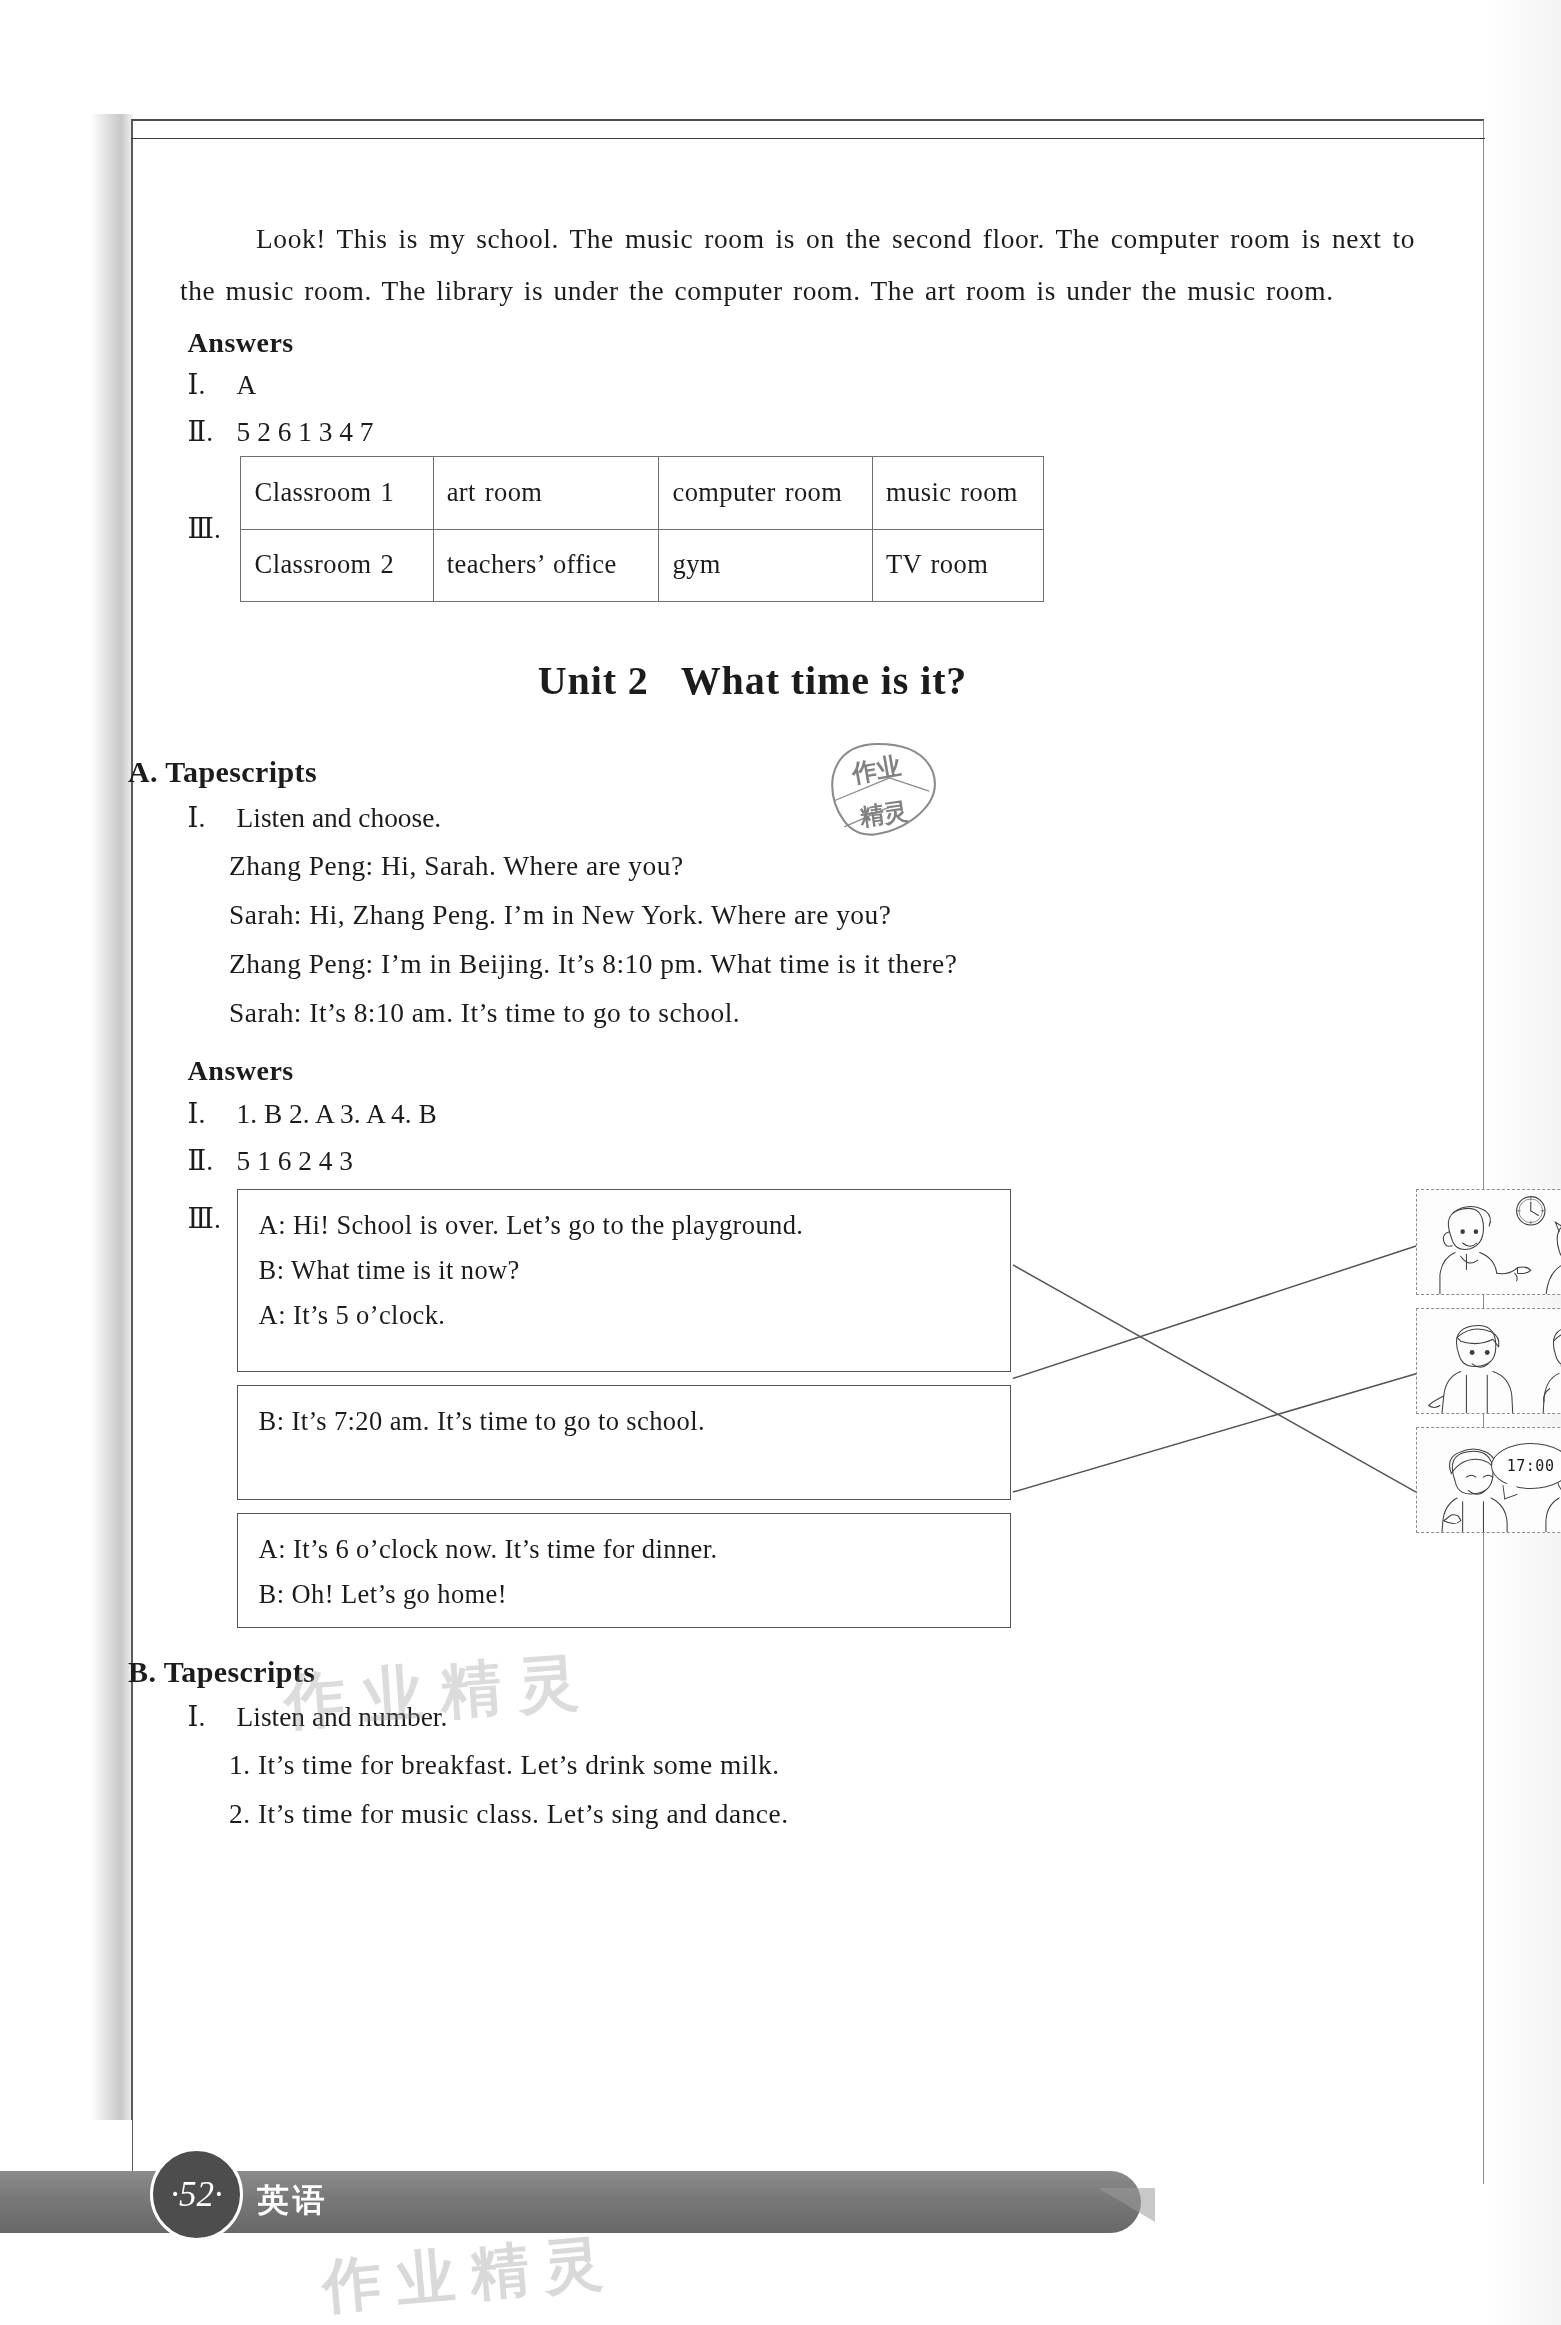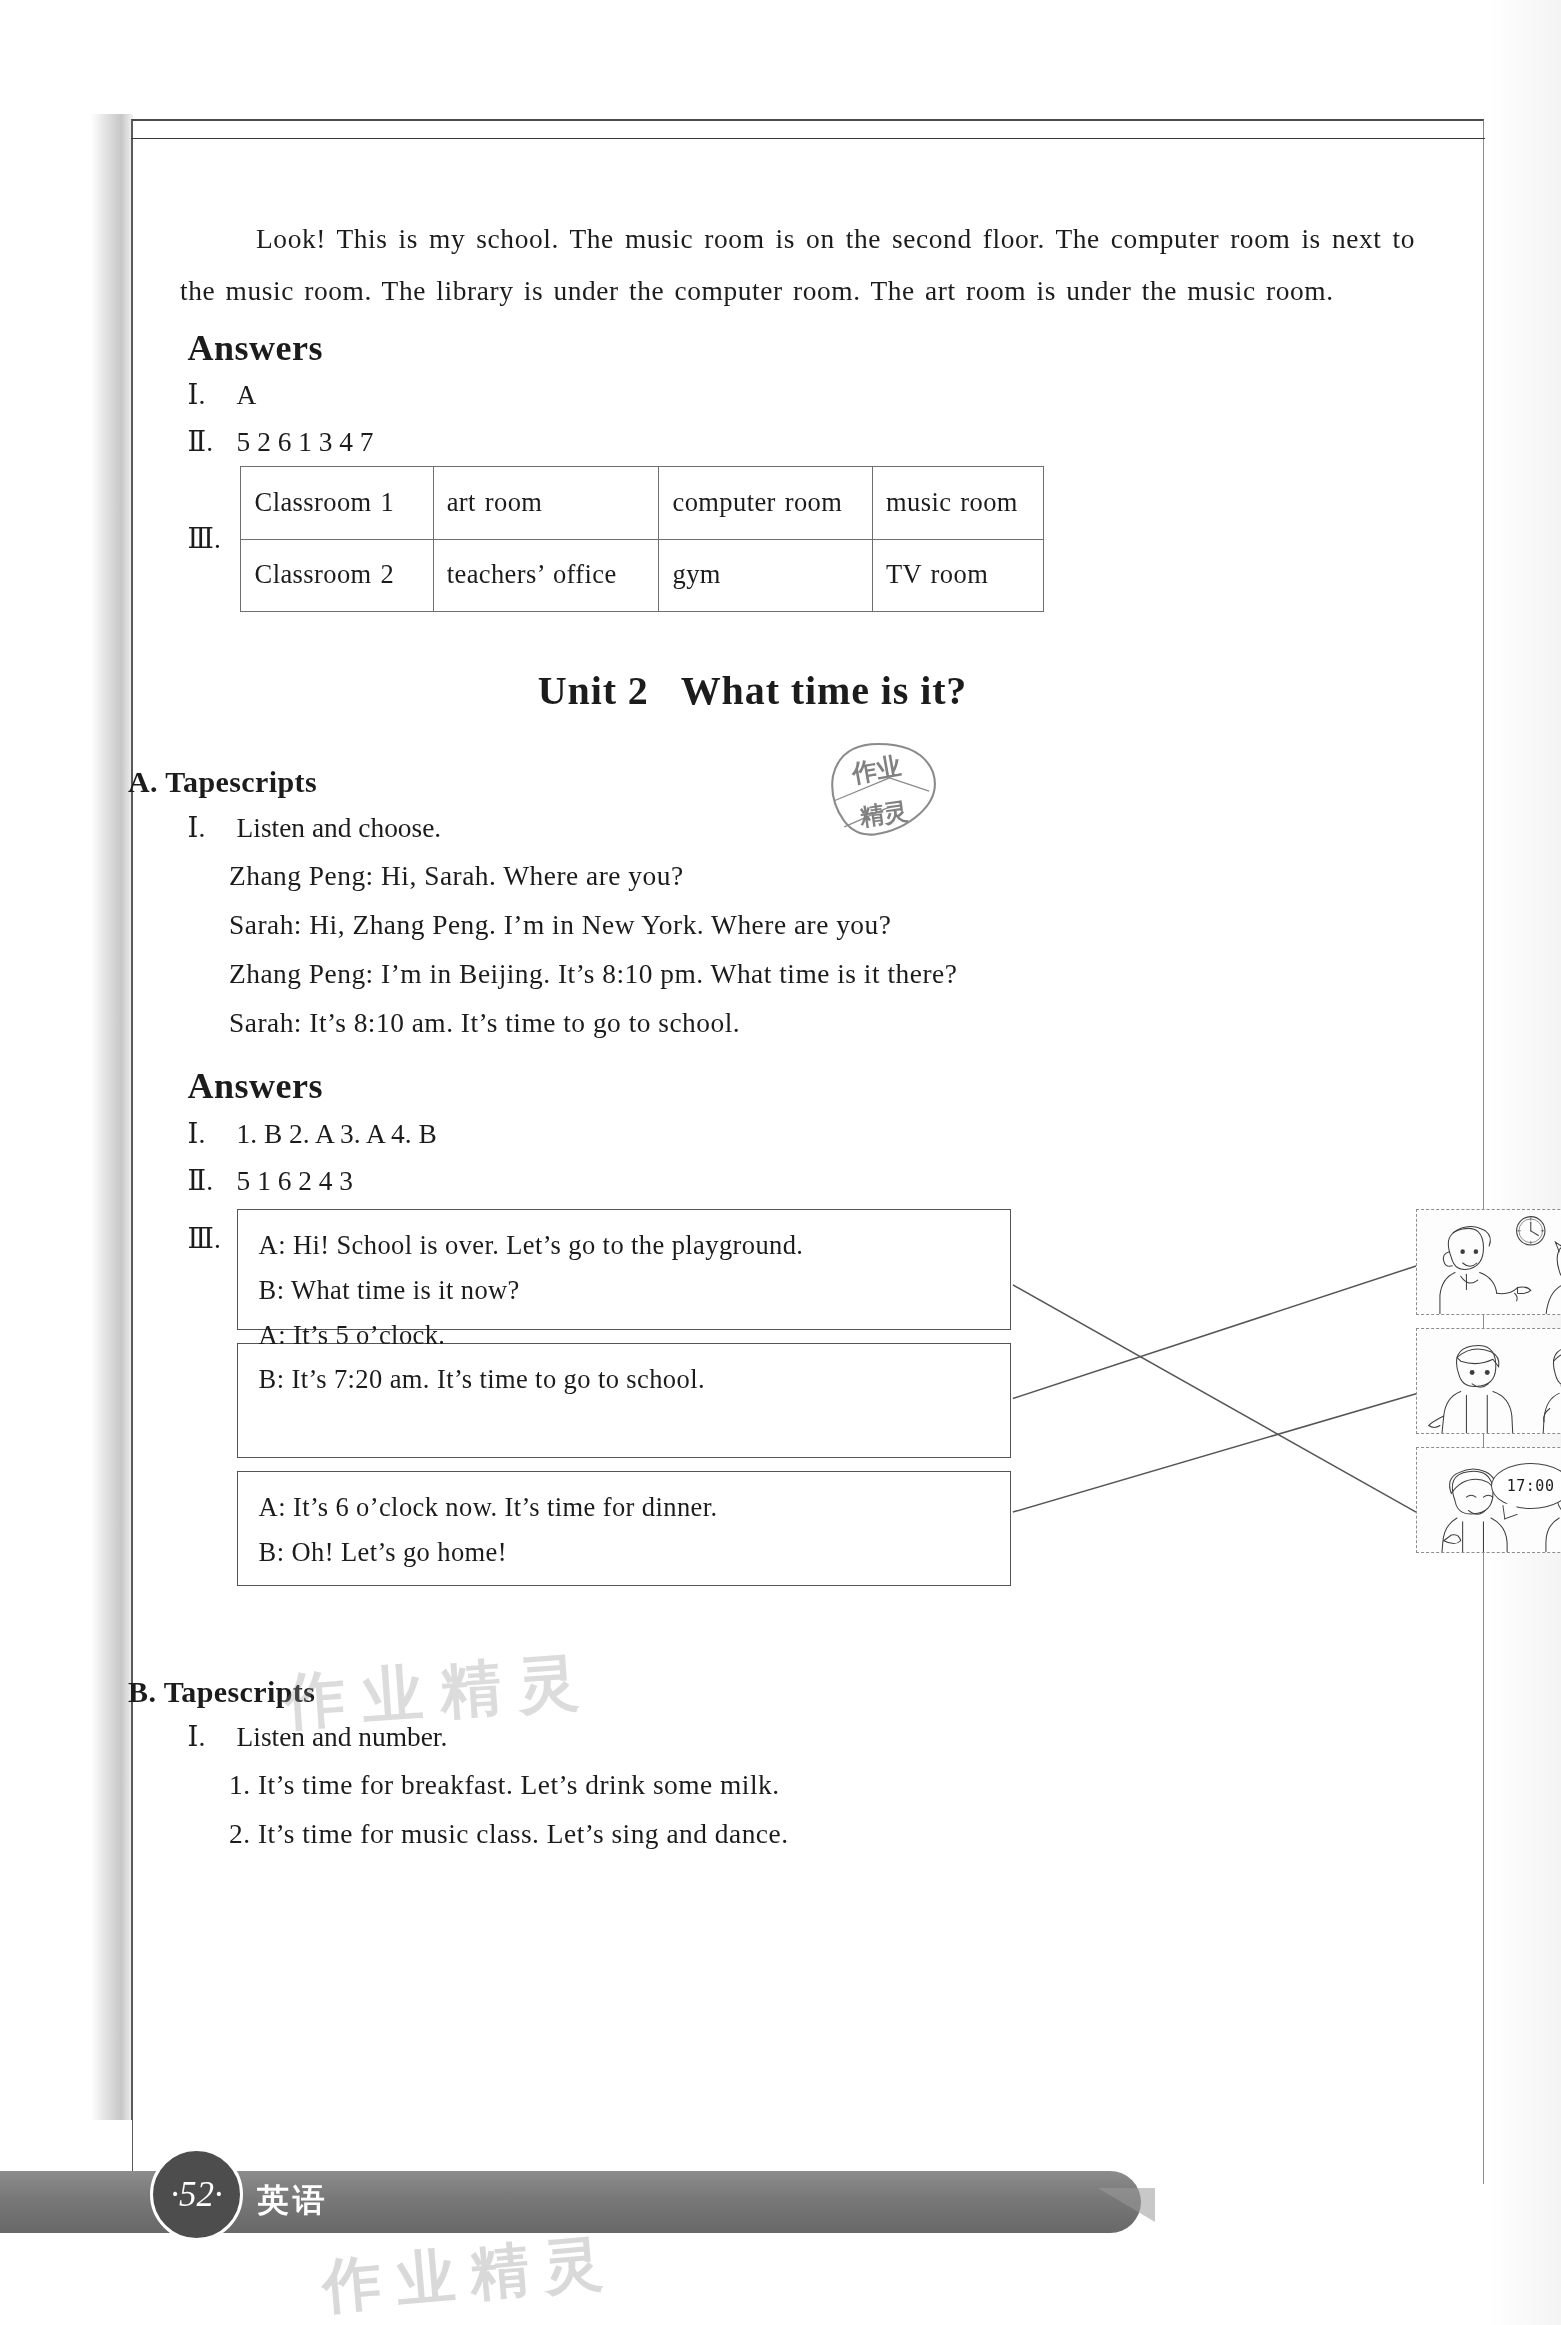--- a/index.html
+++ b/index.html
@@ -60,21 +60,21 @@
     text-align: justify;
     text-indent: 76px;
     letter-spacing: 0.6px;
     word-spacing: 2.8px;
     margin: 0 0 7.6px 0;
     padding-right: 24px;
   }
 
   .heading-bold {
     font-weight: bold;
-    font-size: 36px;
+    font-size: 28px;
     letter-spacing: 0.5px;
     margin: 9.5px 0 3.8px 0;
   }
   .h-answers { margin-left: 7.6px; }
 
   
   .rn-row {
     display: flex;
     align-items: flex-start;
     font-size: 27.4px;
@@ -154,21 +154,21 @@
     background: transparent;
     margin-bottom: 13.2px;
   }
   .dbox p {
     margin: 0;
     font-size: 26.5px;
     line-height: 45px;
     letter-spacing: 0.4px;
     white-space: nowrap;
   }
-  .dbox.b1 { height: 121px; }
+  .dbox.b1 { height: 183px; }
   .dbox.b2 { height: 115px; }
   .dbox.b3 { height: 115px; }
 
   
   .connectors {
     position: absolute;
     left: 823px;
     top: 0;
     width: 407px;
     height: 379px;

